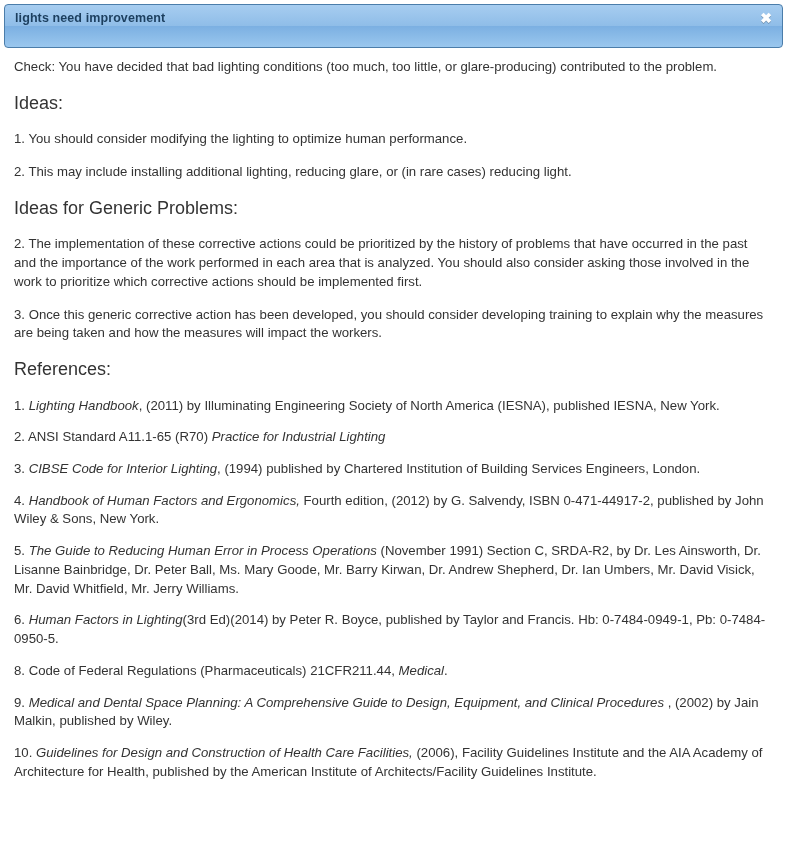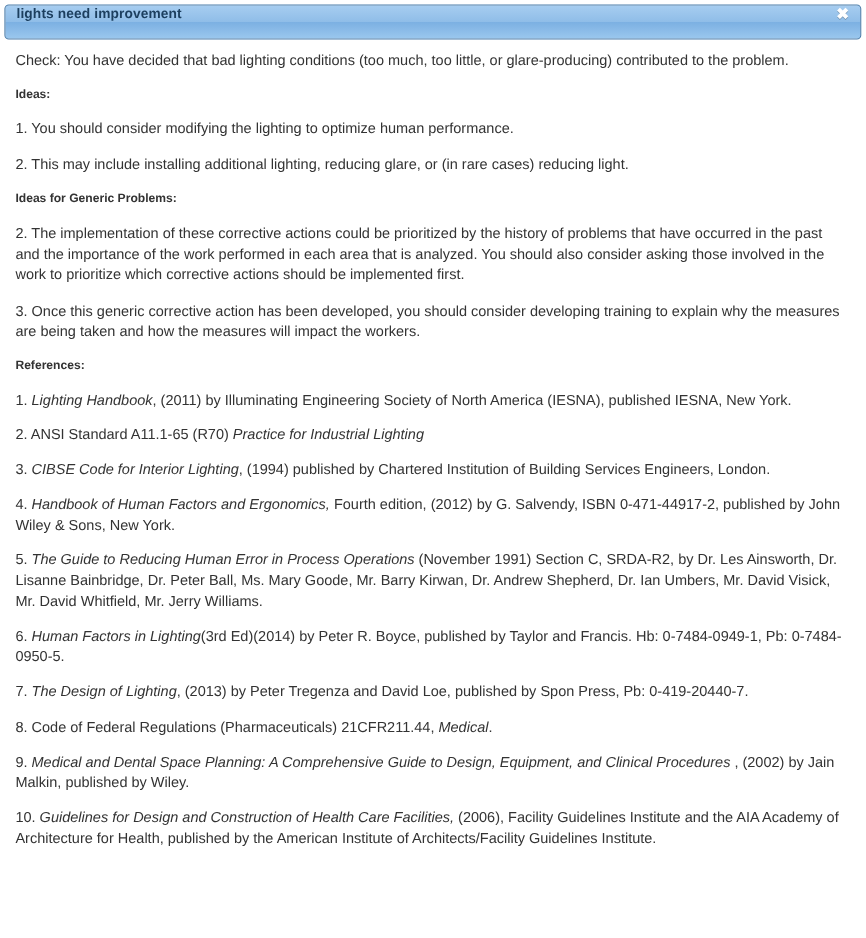--- a/index.html
+++ b/index.html
@@ -13,21 +13,21 @@
     font-family: "Liberation Sans", sans-serif;
     color: #333333;
     -webkit-font-smoothing: antialiased;
   }
   .dialog {
     width: 787px;
     box-sizing: border-box;
   }
   .titlebar {
     margin: 4px 4px 0 4px;
-    height: 32px;
+    height: 44px;
     border: 1px solid #4b7daa;
     border-radius: 4px;
     background: linear-gradient(to bottom, #a7cdf0 0%, #8fbde8 50%, #7cb0e2 51%, #9ac7ee 100%);
     display: flex;
     align-items: center;
     justify-content: space-between;
     padding: 0 8px 16px 10px;
     box-sizing: border-box;
   }
   .titlebar-title {
@@ -52,22 +52,22 @@
   p {
     margin: 0 0 14px 0;
     font-size: 13.2px;
     line-height: 1.42;
     color: #333333;
   }
   .strong {
     font-weight: normal;
   }
   .heading {
-    font-weight: bold;
-    font-size: 11px;
+    font-weight: normal;
+    font-size: 18px;
     margin: 0 0 14px 0;
   }
   .indented {
     padding-left: 22px;
   }
   em, .it {
     font-style: italic;
     text-align: right;
   }
   .ref {
@@ -108,21 +108,20 @@
     <p class="ref"><span>2. </span><span>ANSI Standard A11.1-65 (R70) </span><span class="it">Practice for Industrial Lighting</span><span></span></p>
 
     <p class="ref"><span>3. </span><span class="it">CIBSE Code for Interior Lighting</span><span>, (1994) published by Chartered Institution of Building Services Engineers, London.</span></p>
 
     <p class="ref"><span>4. </span><span class="it">Handbook of Human Factors and Ergonomics,</span><span> Fourth edition, (2012) by G. Salvendy, ISBN 0-471-44917-2, published by John Wiley &amp; Sons, New York.</span></p>
 
     <p class="ref"><span>5. </span><span class="it">The Guide to Reducing Human Error in Process Operations</span><span> (November 1991) Section C, SRDA-R2, by Dr. Les Ainsworth, Dr. Lisanne Bainbridge, Dr. Peter Ball, Ms. Mary Goode, Mr. Barry Kirwan, Dr. Andrew Shepherd, Dr. Ian Umbers, Mr. David Visick, Mr. David Whitfield, Mr. Jerry Williams.</span></p>
 
     <p class="ref"><span>6. </span><span class="it">Human Factors in Lighting</span><span>(3rd Ed)(2014) by Peter R. Boyce, published by Taylor and Francis. Hb: 0-7484-0949-1, Pb: 0-7484-0950-5.</span></p>
 
-    <p class="ref"><span>7. </span><span class="it">The Design of Lighting</span><span>, (2013) by Peter Tregenza and David Loe, published by Spon Press, Pb: 0-419-20440-7.</span></p>
 
     <p class="ref"><span>8. </span><span>Code of Federal Regulations (Pharmaceuticals) 21CFR211.44, </span><span class="it">Medical</span><span>.</span></p>
 
     <p class="ref"><span>9. </span><span class="it">Medical and Dental Space Planning: A Comprehensive Guide to Design, Equipment, and Clinical Procedures</span><span> , (2002) by Jain Malkin, published by Wiley.</span></p>
 
     <p class="ref"><span>10. </span><span class="it">Guidelines for Design and Construction of Health Care Facilities,</span><span> (2006), Facility Guidelines Institute and the AIA Academy of Architecture for Health, published by the American Institute of Architects/Facility Guidelines Institute.</span></p>
 
   </div>
 </div>
 

